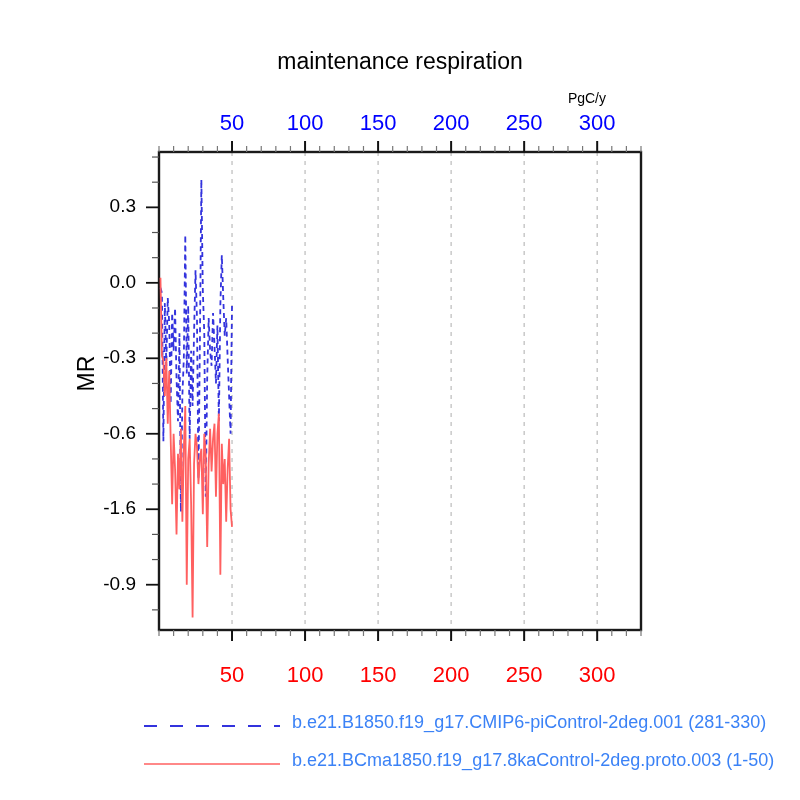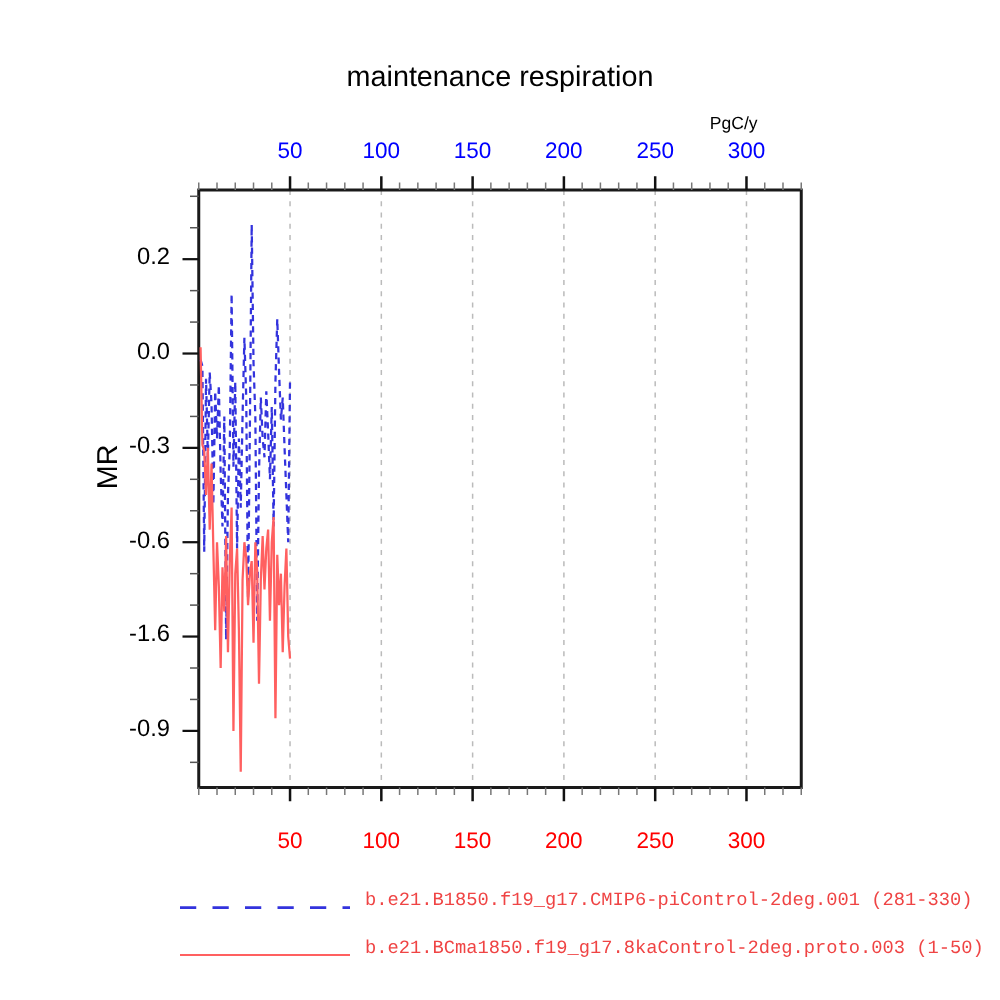--- a/index.html
+++ b/index.html
@@ -45,39 +45,38 @@
     top: 360px;
     width: 80px;
     text-align: center;
     font-size: 23px;
     color: #000;
     transform: rotate(-90deg);
     transform-origin: 50% 50%;
   }
   .tick-text {
     position: absolute;
-    font-size: 18px;
+    font-size: 22px;
     text-align: center;
     white-space: nowrap;
   }
   .tick-top { color: #0000ff; }
   .tick-bottom { color: #ff0000; }
   .tick-left { color: #000000; font-size: 19px; }
   .legend-row {
     position: absolute;
     height: 20px;
   }
   .legend-text {
     position: absolute;
     left: 150px;
     top: -6px;
-    font-size: 15px;
-    color: #ef4444;
+    font-size: 18px;
+    color: #3b82f6;
     white-space: nowrap;
-    font-family: Liberation Mono, monospace;
   }
   svg { display: block; }
 </style>
 </head>
 <body>
 
 <div id="figure">
 
   <div class="plot-title">maintenance respiration</div>
 
@@ -190,21 +189,21 @@
       <div class="tick-text tick-top" style="left: 338.091px; top: 110px; width: 80px;">150</div>
       <div class="tick-text tick-top" style="left: 411.121px; top: 110px; width: 80px;">200</div>
       <div class="tick-text tick-top" style="left: 484.152px; top: 110px; width: 80px;">250</div>
       <div class="tick-text tick-top" style="left: 557.182px; top: 110px; width: 80px;">300</div>
       <div class="tick-text tick-bottom" style="left: 192.03px; top: 662px; width: 80px;">50</div>
       <div class="tick-text tick-bottom" style="left: 265.061px; top: 662px; width: 80px;">100</div>
       <div class="tick-text tick-bottom" style="left: 338.091px; top: 662px; width: 80px;">150</div>
       <div class="tick-text tick-bottom" style="left: 411.121px; top: 662px; width: 80px;">200</div>
       <div class="tick-text tick-bottom" style="left: 484.152px; top: 662px; width: 80px;">250</div>
       <div class="tick-text tick-bottom" style="left: 557.182px; top: 662px; width: 80px;">300</div>
-      <div class="tick-text tick-left" style="left: 40px; width: 96px; text-align: right; top: 195.347px;">0.2</div>
+      <div class="tick-text tick-left" style="left: 40px; width: 96px; text-align: right; top: 195.347px;">0.3</div>
       <div class="tick-text tick-left" style="left: 40px; width: 96px; text-align: right; top: 270.821px;">0.0</div>
       <div class="tick-text tick-left" style="left: 40px; width: 96px; text-align: right; top: 346.295px;">-0.3</div>
       <div class="tick-text tick-left" style="left: 40px; width: 96px; text-align: right; top: 421.768px;">-0.6</div>
       <div class="tick-text tick-left" style="left: 40px; width: 96px; text-align: right; top: 497.242px;">-1.6</div>
       <div class="tick-text tick-left" style="left: 40px; width: 96px; text-align: right; top: 572.716px;">-0.9</div>
     </div>
 
   <div id="legend-layer">
       <div class="legend-row" style="left: 0px; top: 718px; width: 800px;">
         <svg width="140" height="14" style="position: absolute; left: 142px; top: 1px;">

